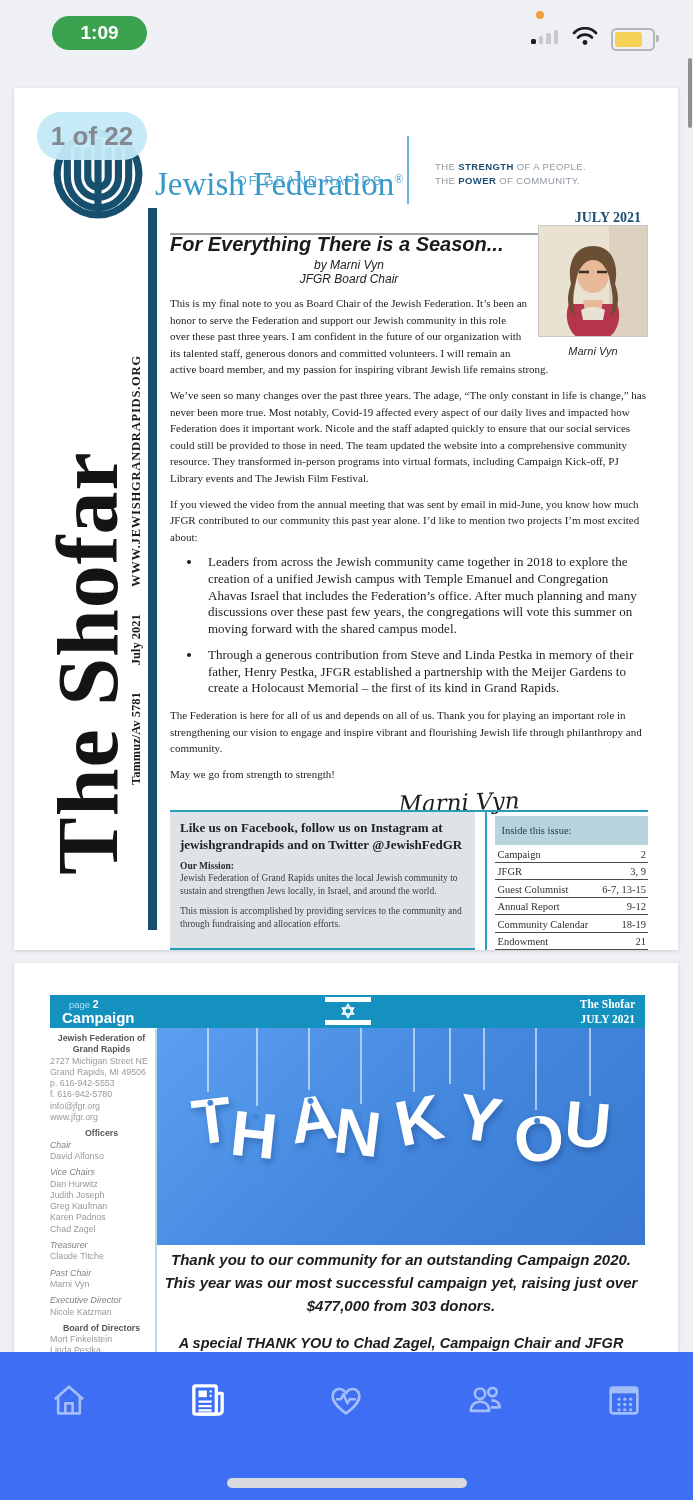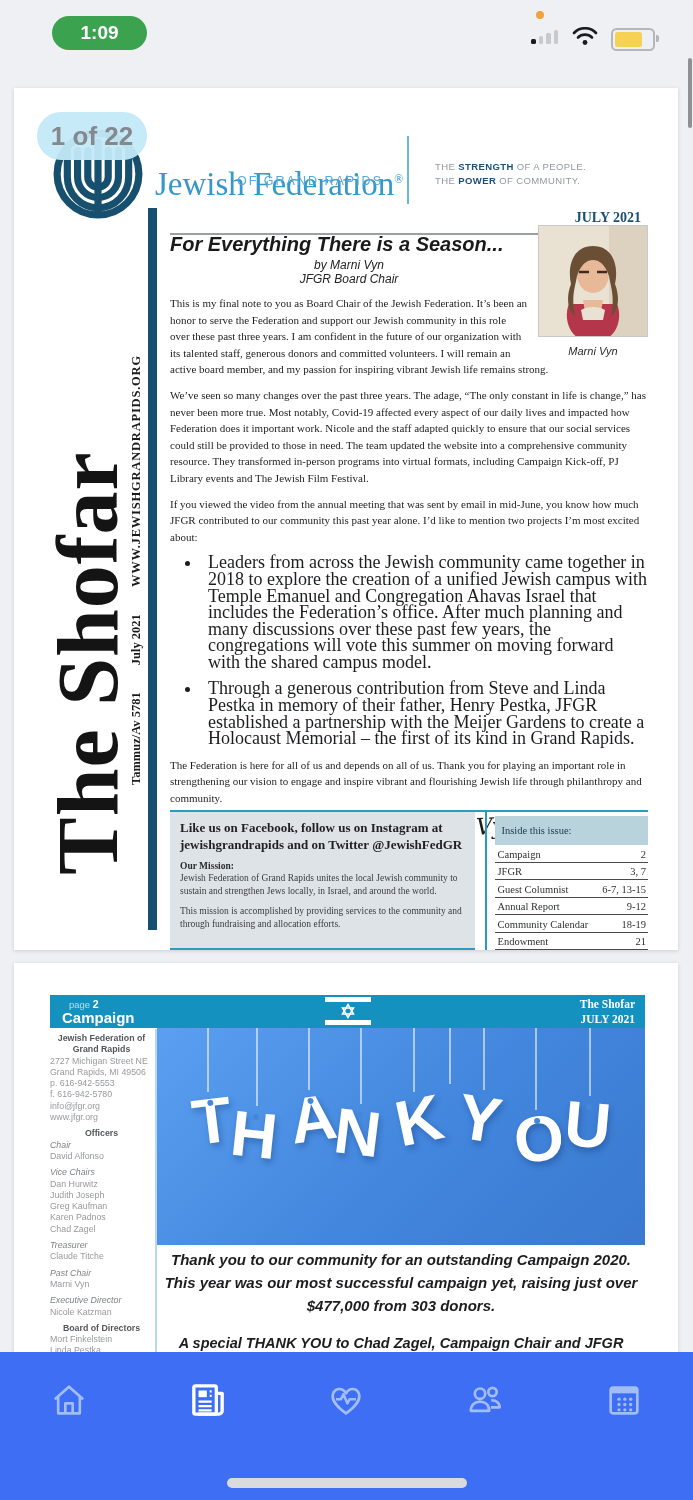--- a/index.html
+++ b/index.html
@@ -48,21 +48,21 @@
   .masthead-line .www{letter-spacing:.8px;}
 
   
   .article{left:156px;top:135px;width:478px;color:#1c1d1f;}
   .article .title{font-size:20px;font-weight:bold;font-style:italic;color:#1a1a1a;margin:10px 0 2px 0;}
   .bylines{width:calc(100% - 120px);text-align:center;font-style:italic;font-size:12px;line-height:14px;color:#222;}
   .photo-fig{float:right;width:110px;margin:2px 0 4px 10px;text-align:center;}
   .photo-frame{border:1px solid #c9c9c9;background:#efe7da;}
   .photo-cap{font-style:italic;font-size:11px;margin-top:4px;color:#2a2a2a;}
   .article p.body{font-family:"Liberation Serif",serif;font-size:11px;line-height:16.6px;margin:9px 0;}
-  .article ul{margin:9px 0 9px 14px;padding-left:18px;font-family:"Liberation Serif",serif;font-size:18px;line-height:16.6px;}
+  .article ul{margin:9px 0 9px 14px;padding-left:18px;font-family:"Liberation Serif",serif;font-size:13px;line-height:16.6px;}
   .article li{margin-bottom:10px;padding-left:6px;}
   .signature{font-family:"DejaVu Serif",serif;font-style:italic;font-size:23px;
     padding-left:100px;text-align:center;transform:rotate(-2deg);margin-top:0;}
 
   
   .p1-footer{left:156px;top:722px;width:478px;border-top:2.5px solid #2a9cbe;padding-top:0;display:flex;}
   .social-box{width:312px;background:#dde3e7;padding:8px 10px 9px 10px;box-sizing:border-box;border-bottom:2px solid #2a9cbe;}
   .social-heading{font-family:"Liberation Serif",serif;font-weight:bold;font-size:13px;line-height:16.5px;color:#1e2022;}
   .mission-label{font-family:"Liberation Serif",serif;font-weight:bold;font-size:9.5px;margin-top:8px;color:#2a2c2e;}
   .mission-text{font-family:"Liberation Serif",serif;font-size:9.5px;line-height:12.5px;color:#3a3c3e;margin-top:1px;}
@@ -195,40 +195,41 @@
     </div>
 
     <p class="body">This is my final note to you as Board Chair of the Jewish Federation. It’s been an honor to serve the Federation and support our Jewish community in this role over these past three years. I am confident in the future of our organization with its talented staff, generous donors and committed volunteers. I will remain an active board member, and my passion for inspiring vibrant Jewish life remains strong.</p>
     <p class="body">We’ve seen so many changes over the past three years. The adage, “The only constant in life is change,” has never been more true. Most notably, Covid-19 affected every aspect of our daily lives and impacted how Federation does it important work. Nicole and the staff adapted quickly to ensure that our social services could still be provided to those in need. The team updated the website into a comprehensive community resource. They transformed in-person programs into virtual formats, including Campaign Kick-off, PJ Library events and The Jewish Film Festival.</p>
     <p class="body">If you viewed the video from the annual meeting that was sent by email in mid-June, you know how much JFGR contributed to our community this past year alone. I’d like to mention two projects I’m most excited about:</p>
     <ul>
         <li>Leaders from across the Jewish community came together in 2018 to explore the creation of a unified Jewish campus with Temple Emanuel and Congregation Ahavas Israel that includes the Federation’s office. After much planning and many discussions over these past few years, the congregations will vote this summer on moving forward with the shared campus model.</li>
         <li>Through a generous contribution from Steve and Linda Pestka in memory of their father, Henry Pestka, JFGR established a partnership with the Meijer Gardens to create a Holocaust Memorial – the first of its kind in Grand Rapids.</li>
       </ul>
     <p class="body">The Federation is here for all of us and depends on all of us. Thank you for playing an important role in strengthening our vision to engage and inspire vibrant and flourishing Jewish life through philanthropy and community.</p>
+    <p class="body">May we go from strength to strength!</p>
     <div class="signature">Marni Vyn</div>
   </div>
 
   <div class="abs p1-footer">
     <div class="social-box">
       <div class="social-heading">Like us on Facebook, follow us on Instagram at jewishgrandrapids and on Twitter @JewishFedGR</div>
       <div class="mission-label">Our Mission:</div>
       <div class="mission-text">Jewish Federation of Grand Rapids unites the local Jewish community to sustain and strengthen Jews locally, in Israel, and around the world.</div>
       <div class="mission-text">This mission is accomplished by providing services to the community and through fundraising and allocation efforts.</div>
     </div>
     <div class="toc">
       <div class="toc-heading">Inside this issue:</div>
       <div>
           <div class="toc-row">
             <span>Campaign</span>
             <span>2</span>
           </div>
           <div class="toc-row">
             <span>JFGR</span>
-            <span>3, 7</span>
+            <span>3, 9</span>
           </div>
           <div class="toc-row">
             <span>Guest Columnist</span>
             <span>6-7, 13-15</span>
           </div>
           <div class="toc-row">
             <span>Annual Report</span>
             <span>9-12</span>
           </div>
           <div class="toc-row">

